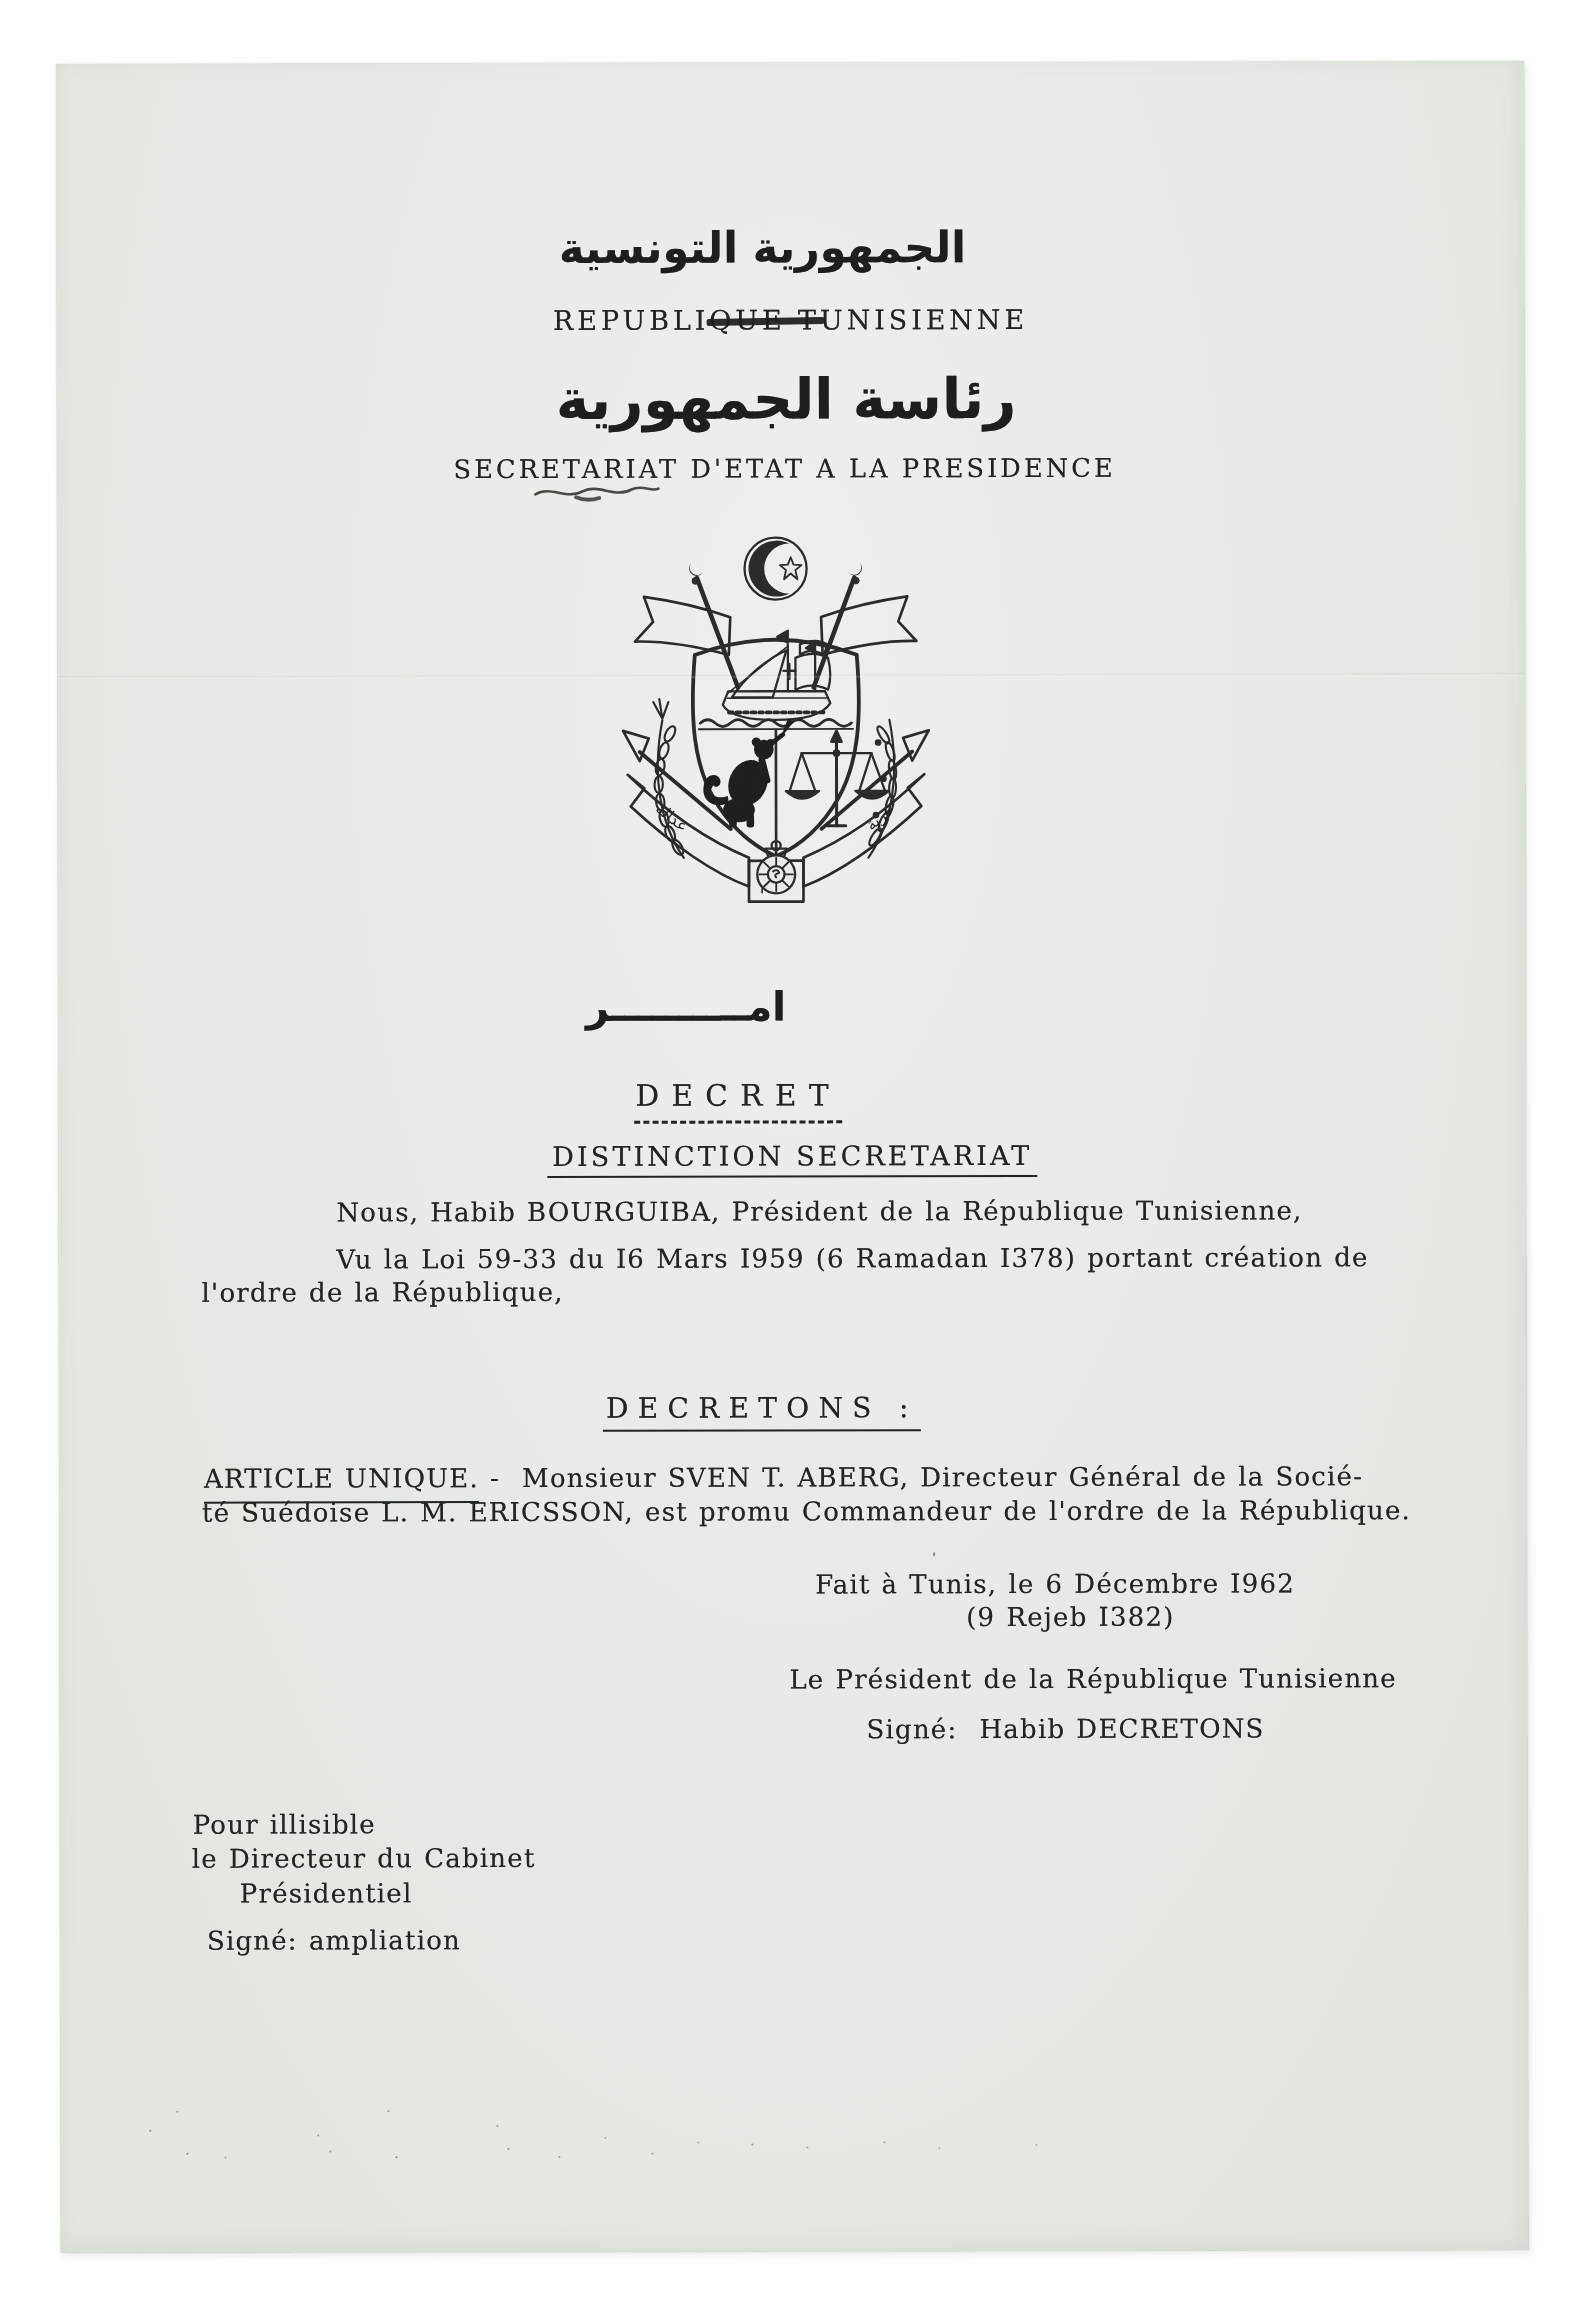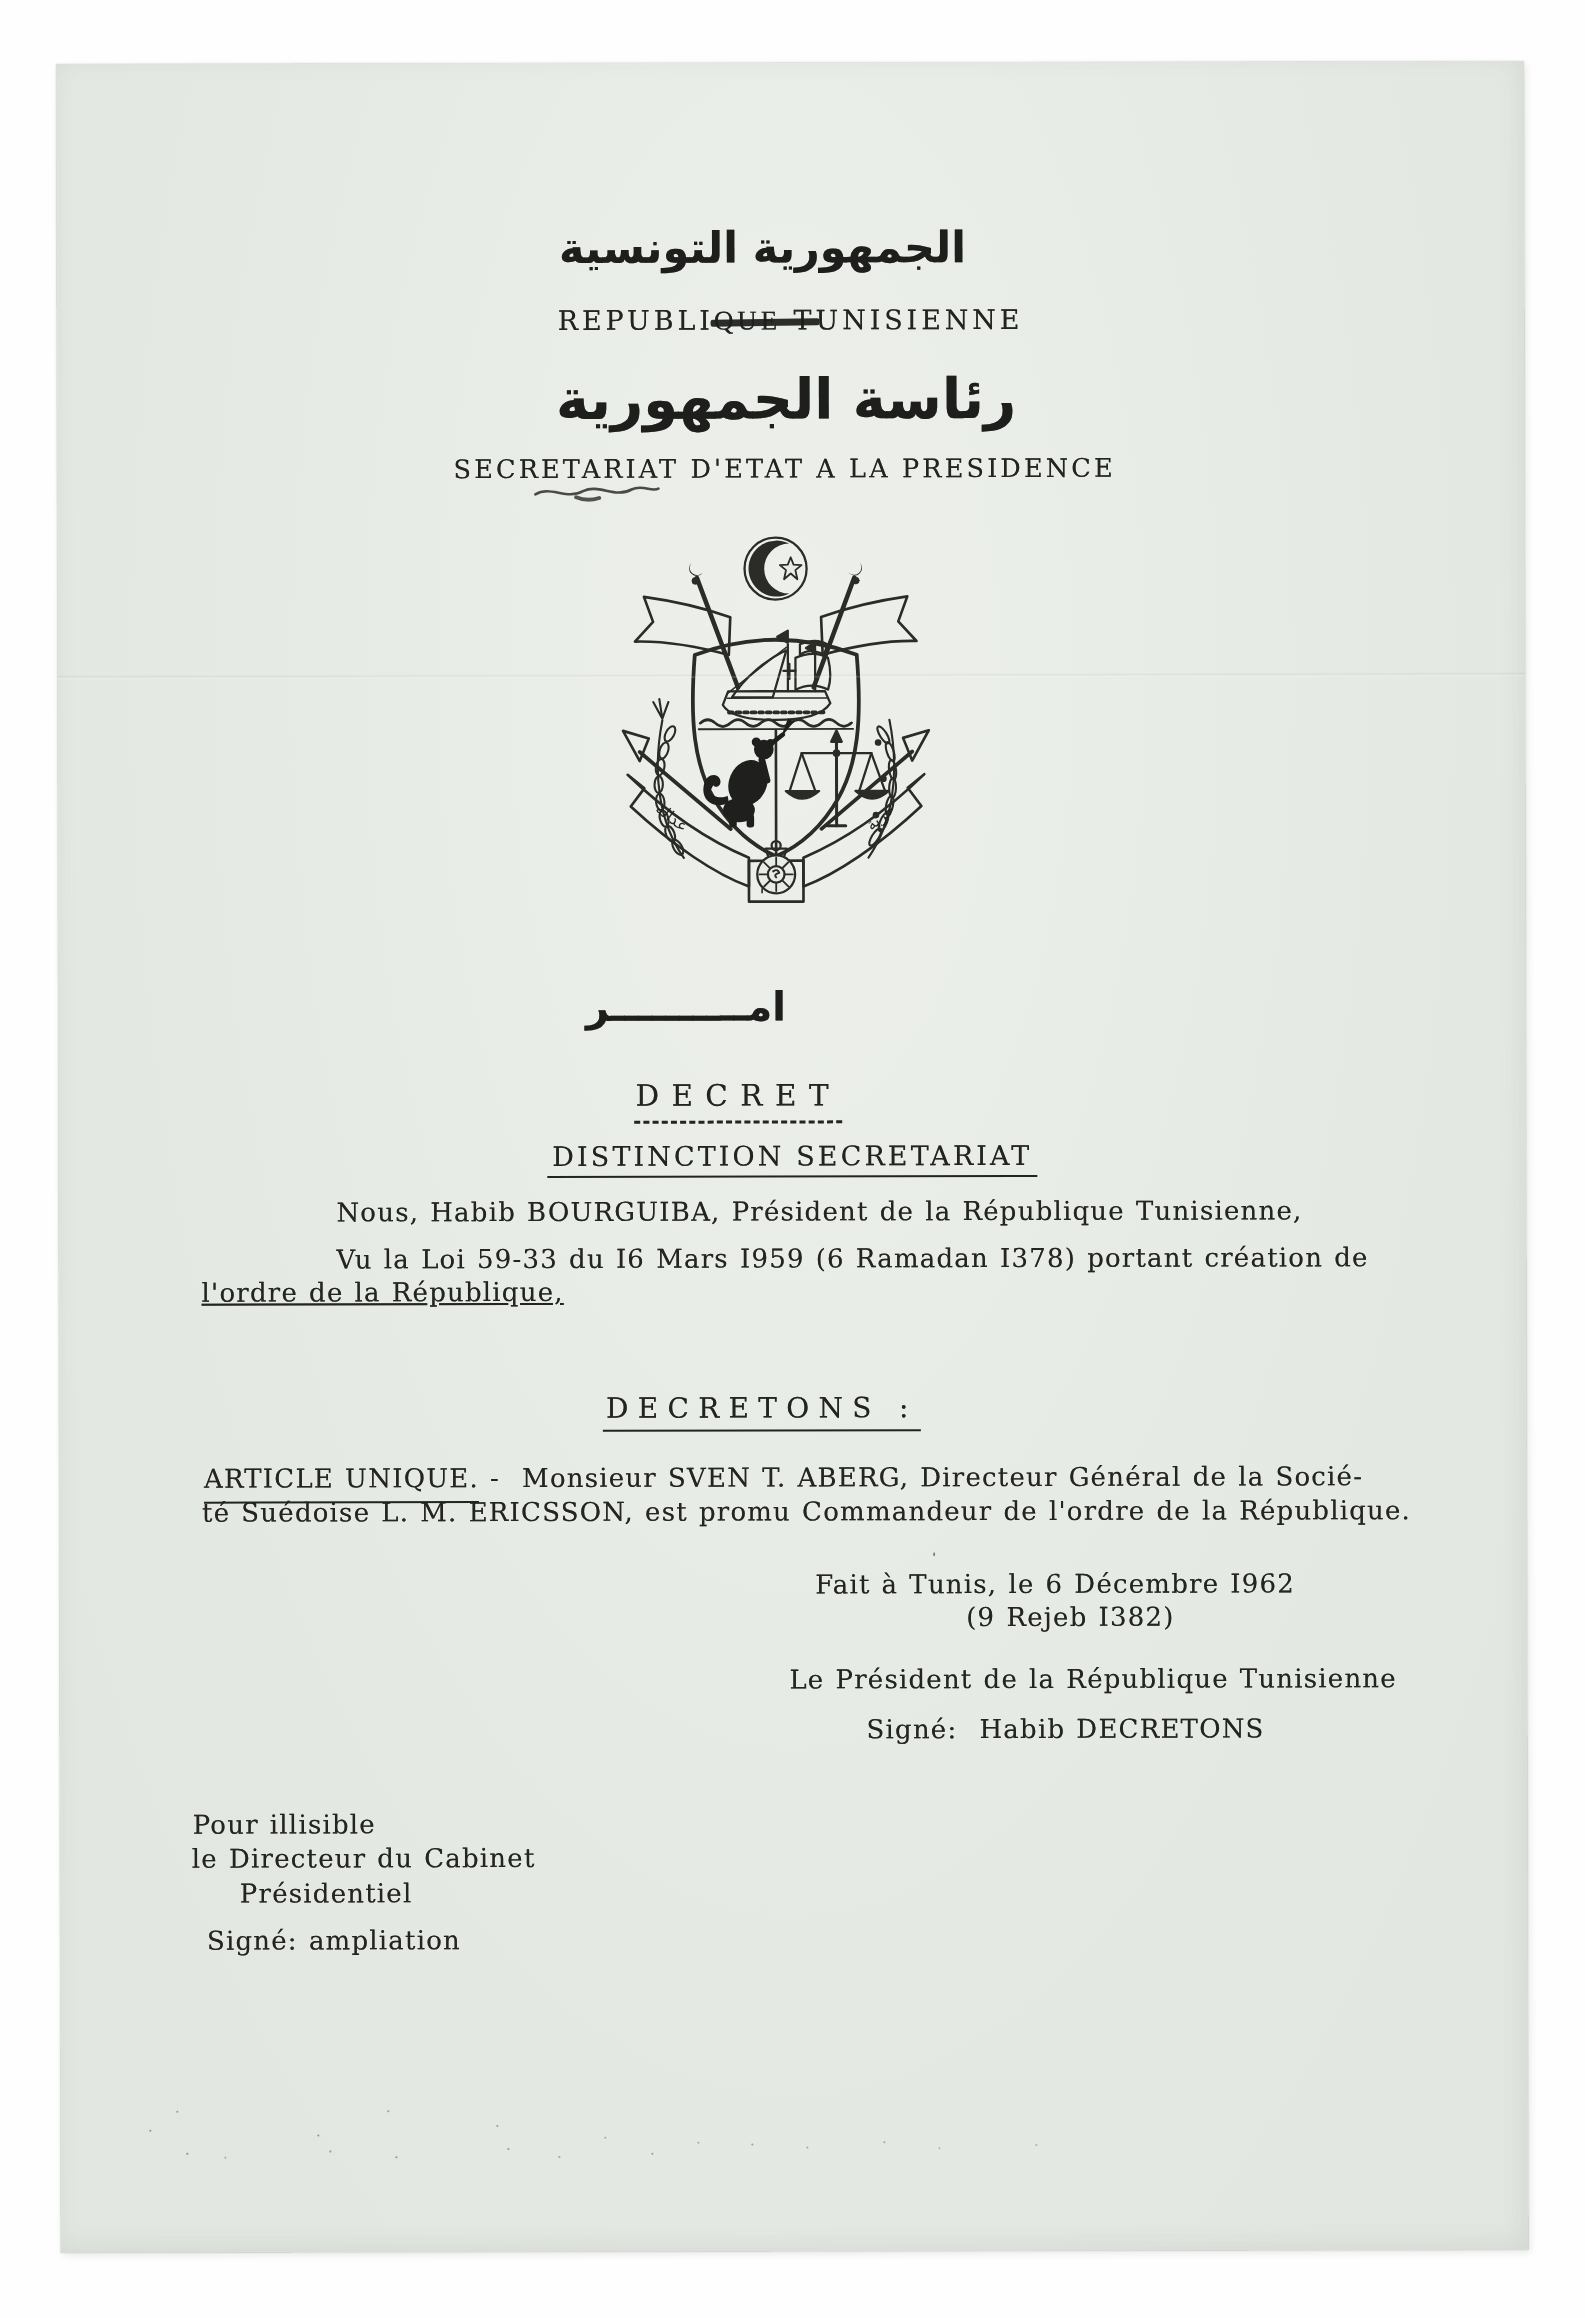--- a/index.html
+++ b/index.html
@@ -38,21 +38,21 @@
   .ar2{font-size:56px;transform:translateX(-4.7px);}
   .h-repub{font-family:"DejaVu Serif",serif;font-size:27px;letter-spacing:3.9px;}
   .h-secr{font-family:"DejaVu Serif",serif;font-size:25.6px;letter-spacing:3.1px;transform:translateX(-6.2px);}
   .amr{font-size:40px;transform:translateX(-106px);}
   .h-decret{font-size:29.5px;letter-spacing:12.4px;transform:translateX(-54px);}
   .h-decret .u{display:inline-block;border-bottom:3.1px dashed #232322;padding:0 1.6px 7.8px 1.6px;}
   .h-dist{font-size:27px;letter-spacing:3.1px;}
   .h-dist .u{display:inline-block;border-bottom:2.3px solid #232322;padding:0 4.7px 3.9px 4.7px;}
   .h-decretons{font-size:28px;letter-spacing:9.3px;transform:translateX(-31px);}
   .h-decretons .u{display:inline-block;border-bottom:2.3px solid #232322;padding:0 3.1px 4.7px 3.1px;}
-  .struck{position:relative;display:inline-block;font-family:Liberation Serif, serif;}
+  .struck{position:relative;display:inline-block;}
   .struck::after{
     content:"";position:absolute;left:-3.1px;right:-39px;top:55%;height:7px;
     background:#1d1d1c;transform:translateY(-50%) rotate(-.8deg);border-radius:2.3px;opacity:.93;
   }
   .u-article{border-bottom:2.3px solid #232322;padding-bottom:8px;}
   .speck{position:absolute;border-radius:50%;background:#3a3a35;}
   .emblem{position:absolute;}
   .flourish{position:absolute;}
 </style>
 </head>
@@ -210,21 +210,21 @@
   </svg>
 
   <div class="center arabic amr" style="top:921px;">امــــــــــر</div>
 
   <div class="center h-decret" style="top:1016px;"><span class="u">DECRET</span></div>
 
   <div class="center h-dist" style="top:1078px;"><span class="u">DISTINCTION SECRETARIAT</span></div>
 
   <div class="txt" style="left:278px;top:1134px;">Nous, Habib BOURGUIBA, Président de la République Tunisienne,</div>
   <div class="txt" style="left:278px;top:1181px;">Vu la Loi 59-33 du I6 Mars I959 (6 Ramadan I378) portant création de</div>
-  <div class="txt" style="left:143px;top:1214px;text-decoration:underline;">l'ordre de la République,</div>
+  <div class="txt" style="left:143px;top:1214px;">l'ordre de la République,</div>
 
   <div class="center h-decretons" style="top:1329px;"><span class="u">DECRETONS :</span></div>
 
   <div class="txt" style="left:145px;top:1400px;"><span class="u-article">ARTICLE UNIQUE.</span><span> -  Monsieur SVEN T. ABERG, Directeur Général de la Socié-</span></div>
   <div class="txt" style="left:143px;top:1434px;">té Suédoise L. M. ERICSSON, est promu Commandeur de l'ordre de la République.</div>
 
   <div class="txt" style="left:756px;top:1507px;">Fait à Tunis, le 6 Décembre I962</div>
   <div class="txt" style="left:907px;top:1540px;">(9 Rejeb I382)</div>
   <div class="txt" style="left:730px;top:1602px;">Le Président de la République Tunisienne</div>
   <div class="txt" style="left:807px;top:1652px;">Signé:  Habib DECRETONS</div>

